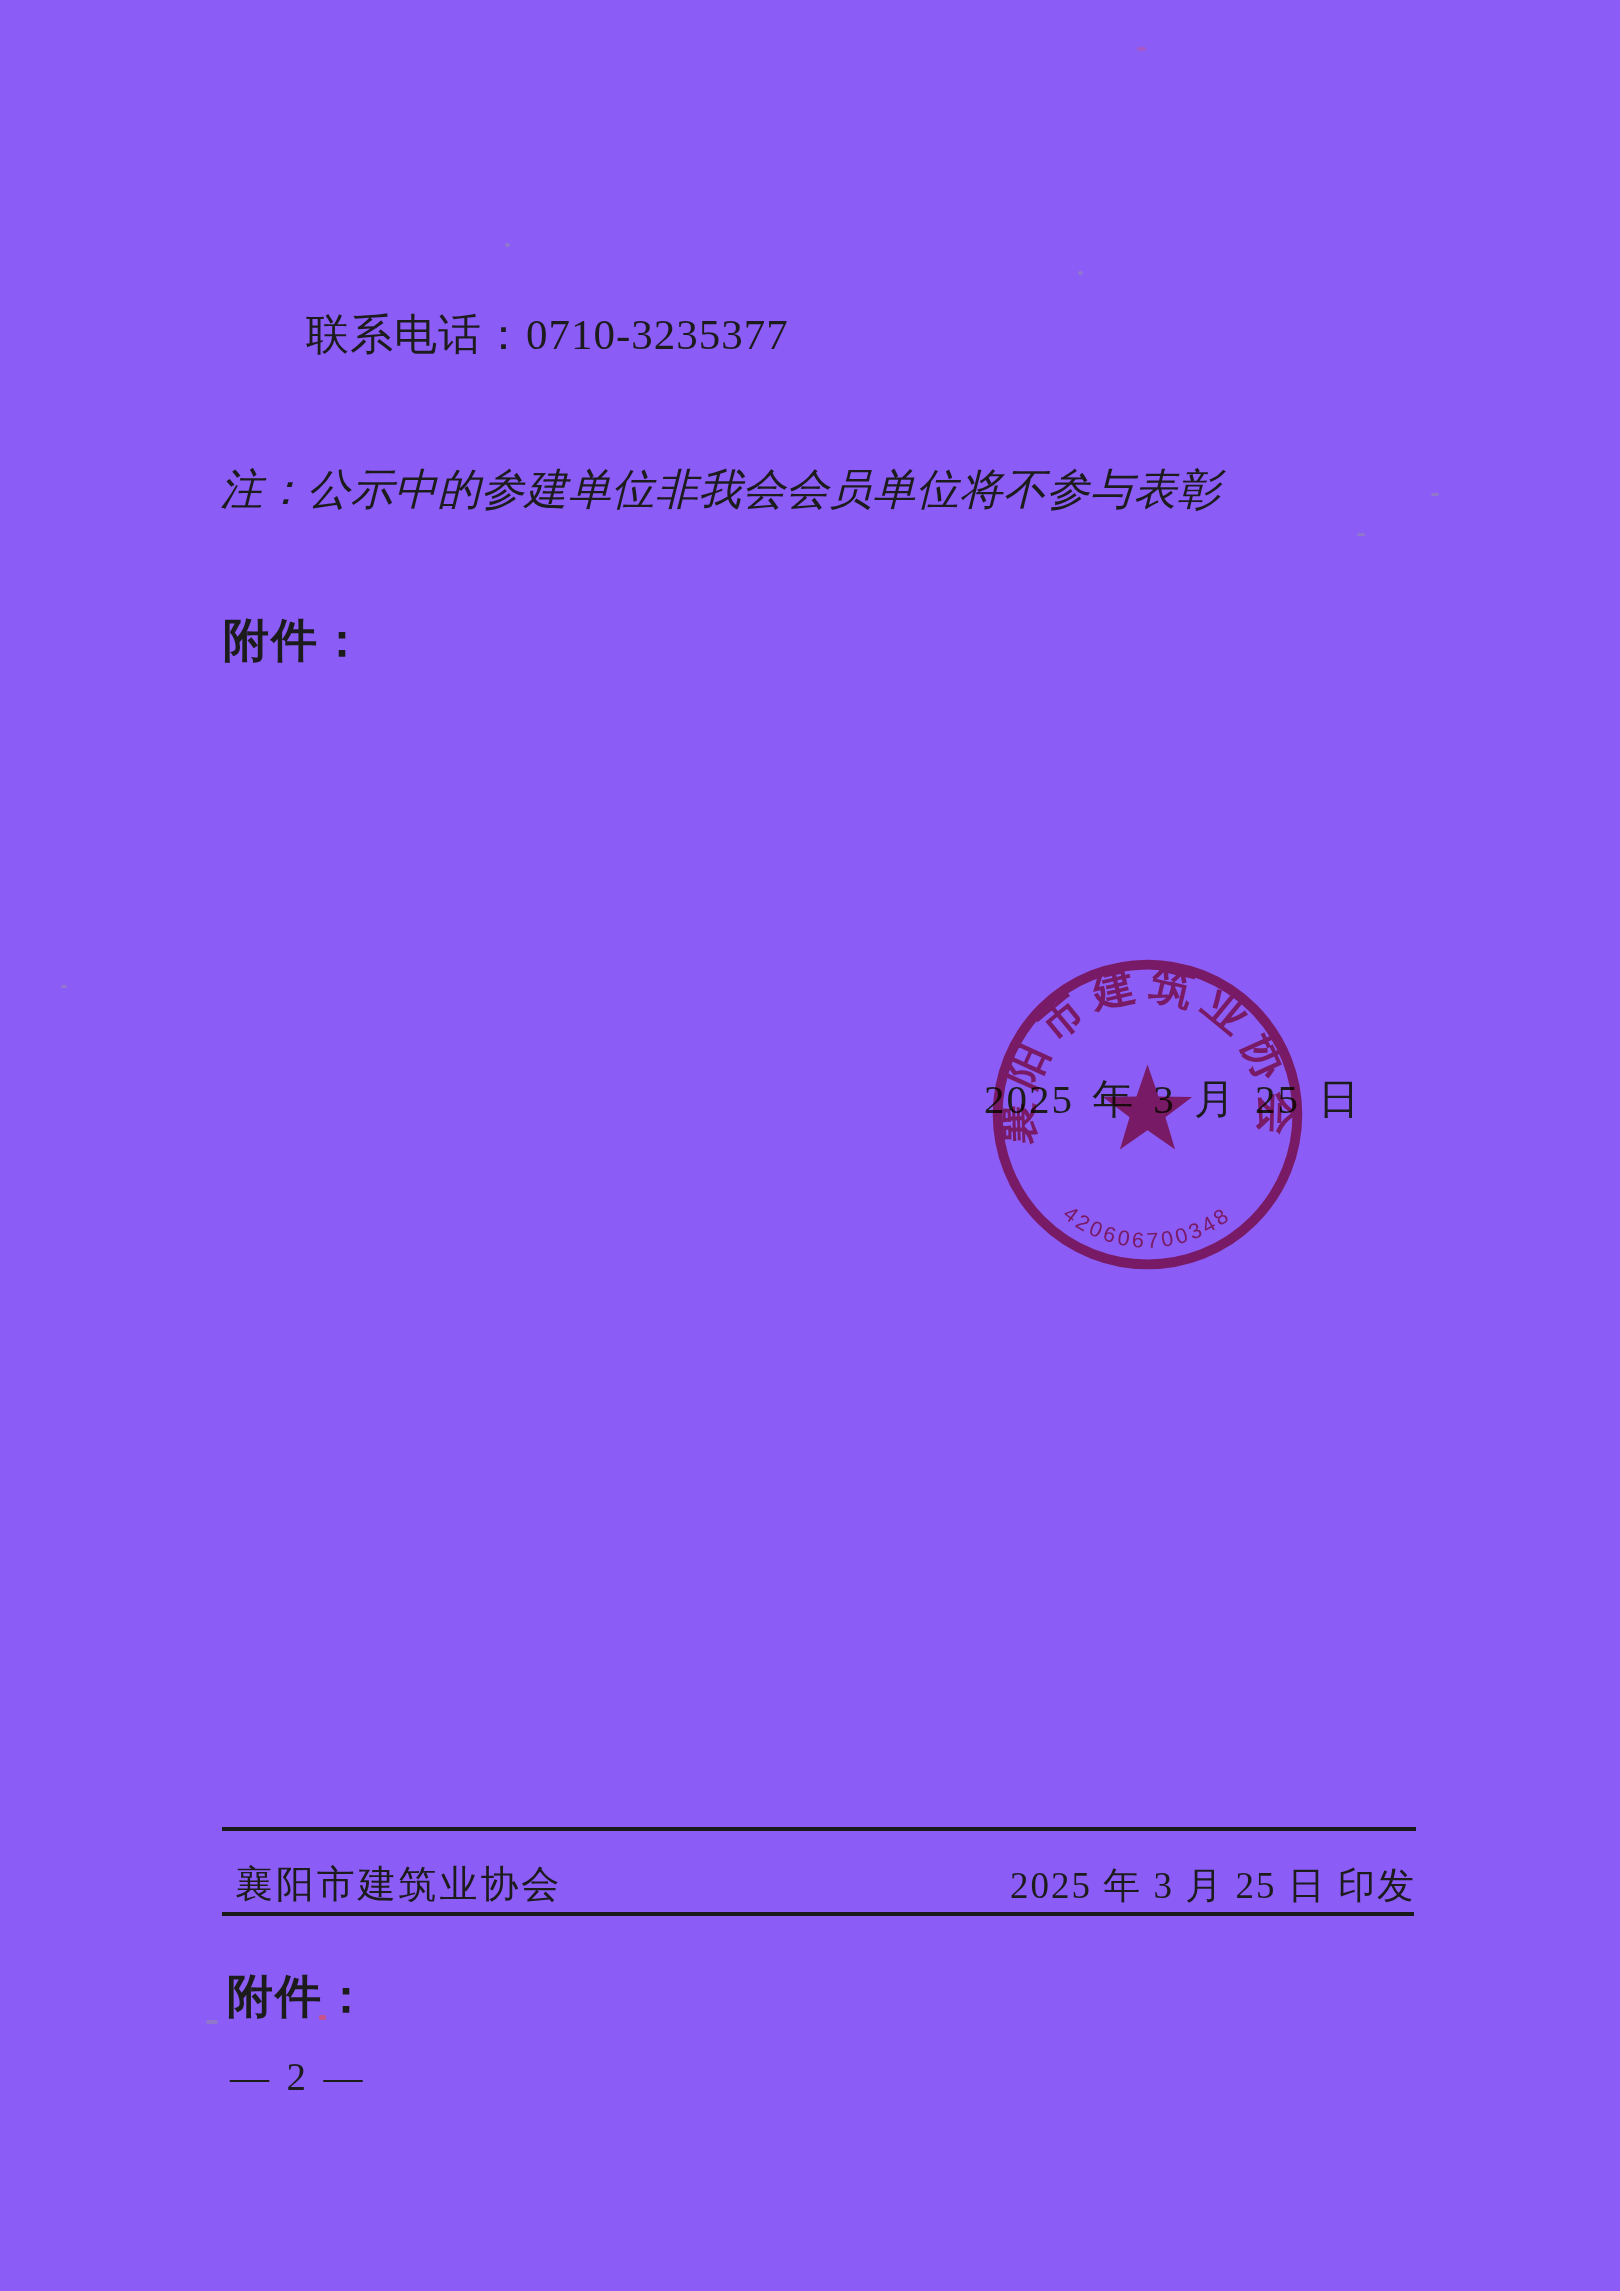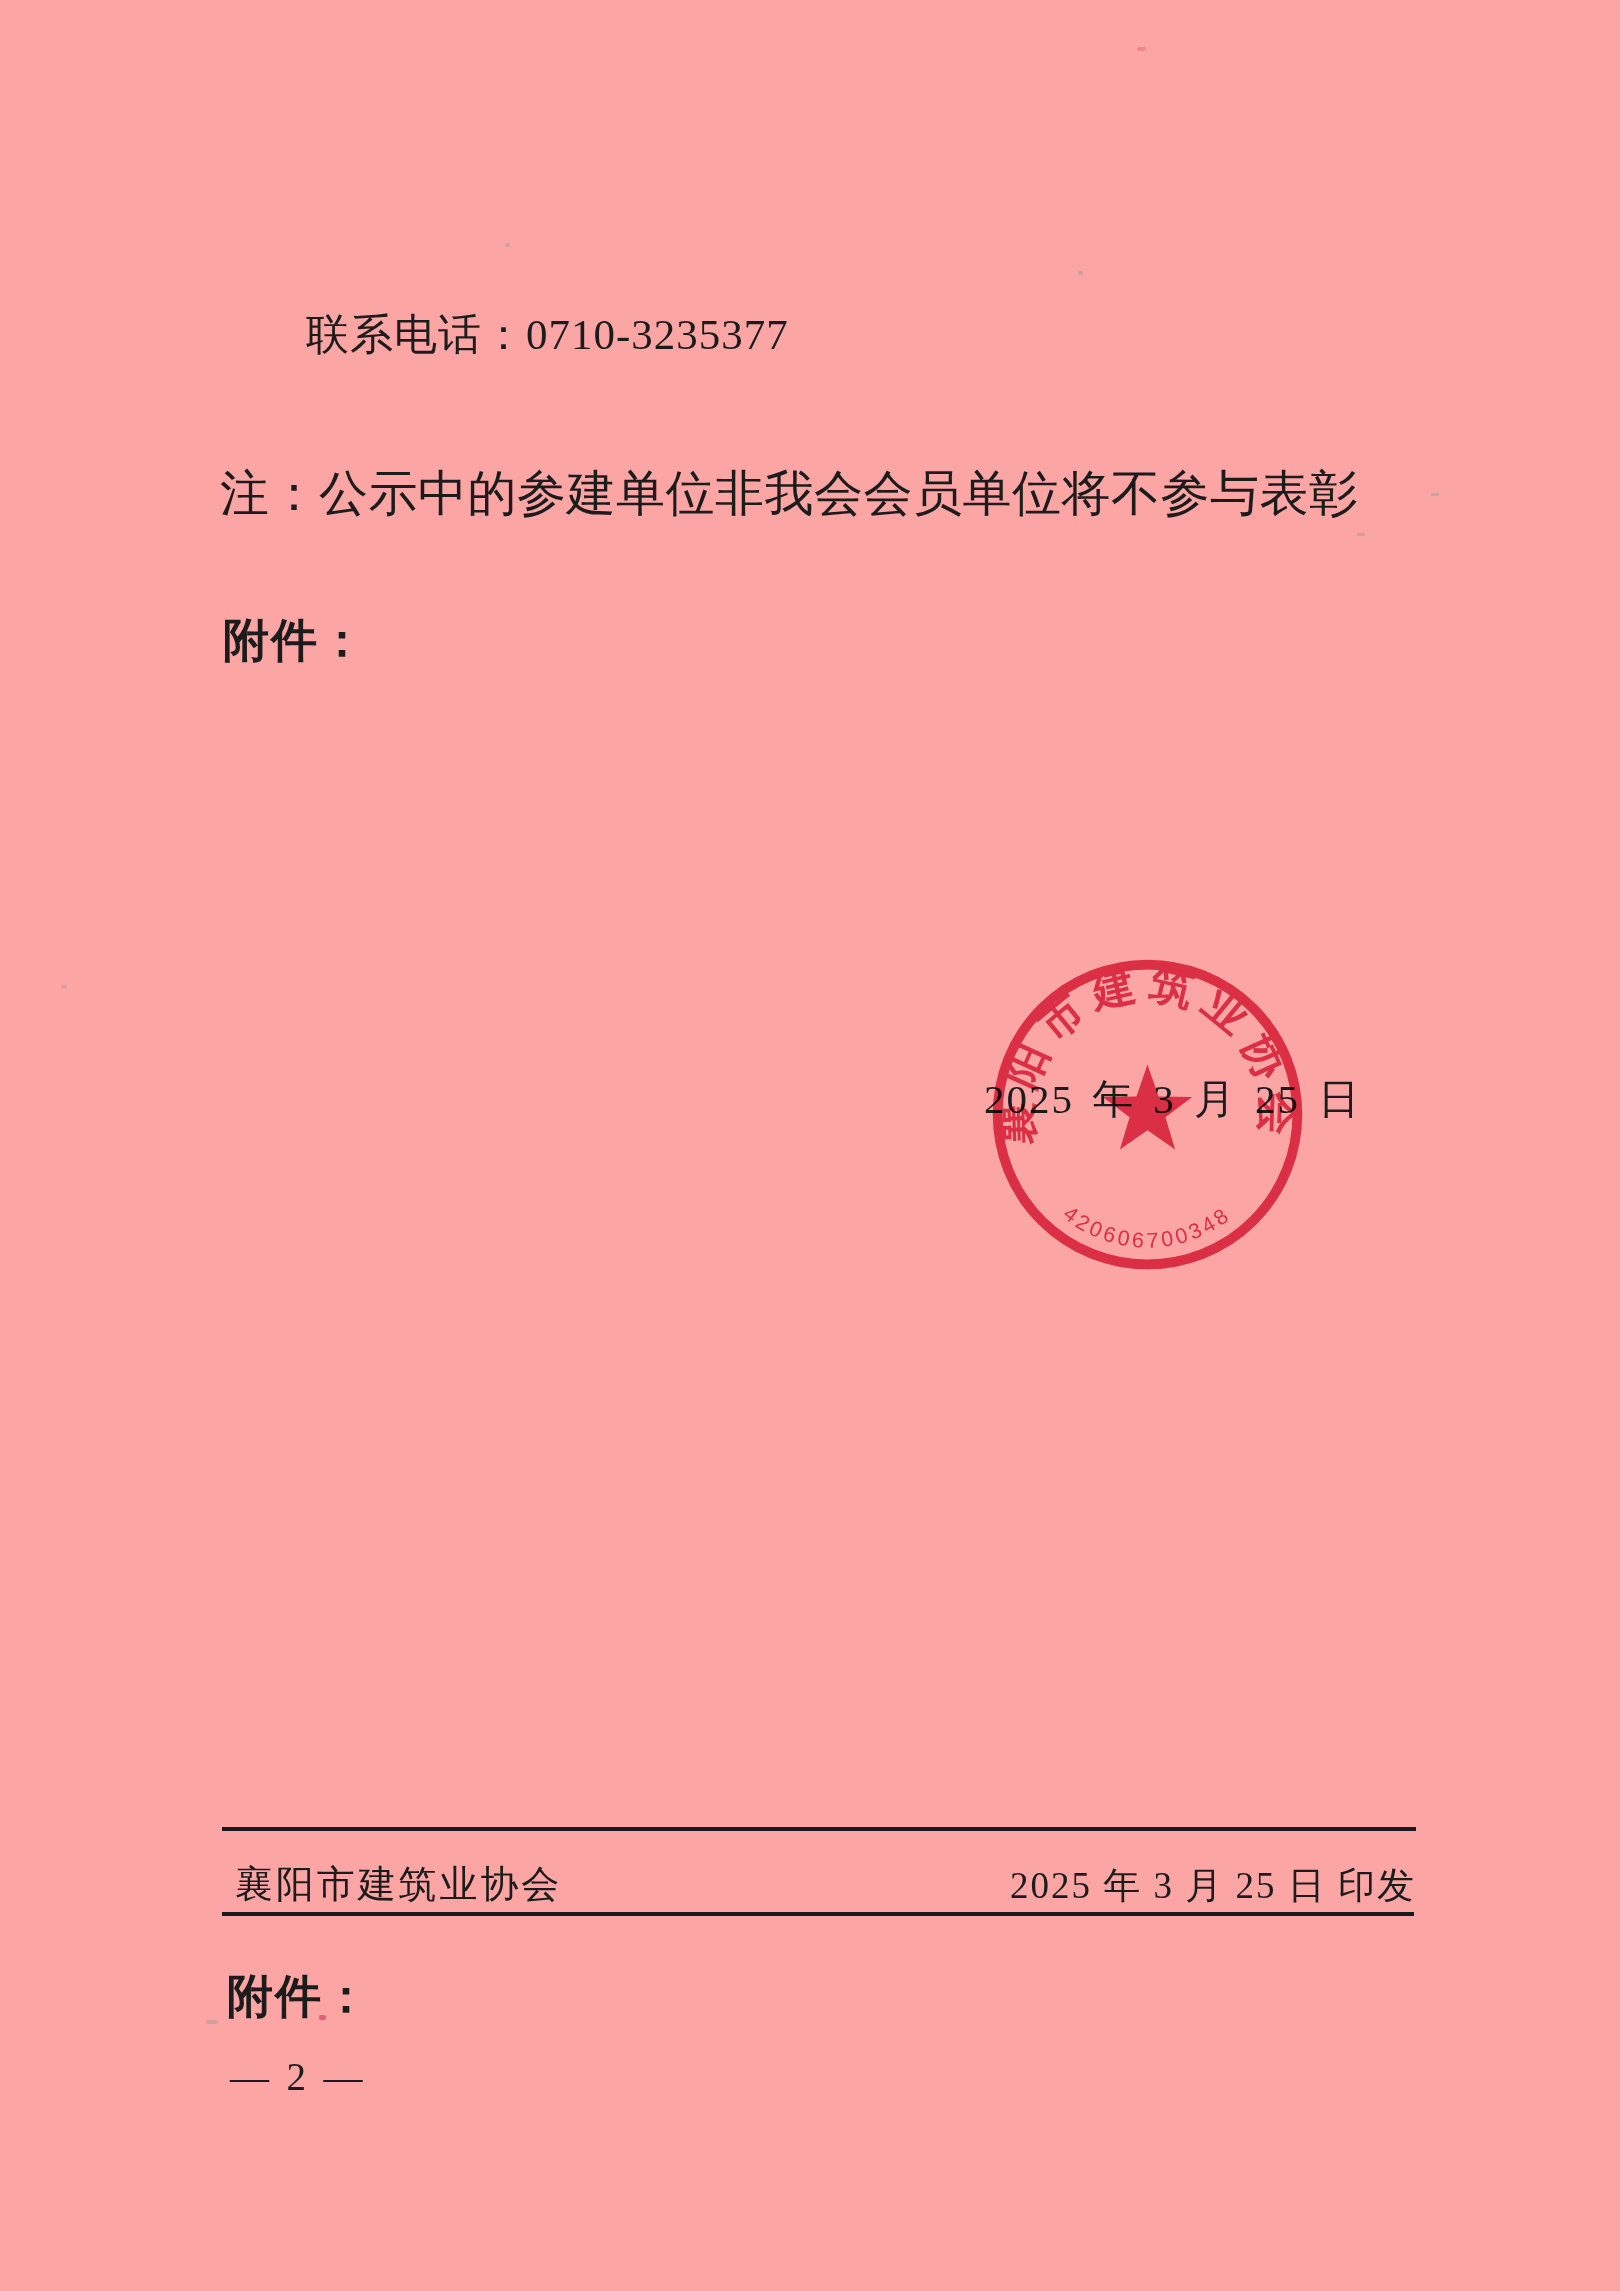--- a/index.html
+++ b/index.html
@@ -1,27 +1,27 @@
 <!DOCTYPE html>
 <html><head>
 <meta charset="utf-8">
 <style>
   html,body{margin:0;padding:0;background:#e8e8e8;}
   .page{
     position:relative;
     width:1620px;height:2292px;
     margin:0 auto;
-    background:#fca5a5;
+    background:#8b5cf6;
     overflow:hidden;
     font-family:"Liberation Serif","DejaVu Serif",serif;
     color:#1c1c1c;
   }
   .abs{position:absolute;white-space:nowrap;}
   .phone-line{left:306px;top:306px;font-size:43px;letter-spacing:1px;}
-  .note-line{left:220px;top:461px;font-size:49px;letter-spacing:0.5px;}
+  .note-line{left:220px;top:461px;font-size:43px;letter-spacing:0.5px;font-style:italic;}
   .attach-label{left:223px;top:610px;font-size:46px;font-weight:bold;
     font-family:"Liberation Sans","DejaVu Sans",sans-serif;letter-spacing:2px;}
   .attach-title{left:312px;top:688px;font-size:44px;letter-spacing:2.9px;}
   .date-line{left:984px;top:1072px;font-size:41px;word-spacing:5.9px;letter-spacing:2px;z-index:1;}
   .seal-wrap{left:981px;top:948px;width:333px;height:333px;z-index:2;
     mix-blend-mode:multiply;opacity:0.93;}
   .rule{background:#1a1a1a;height:3.9px;}
   .rule-top{left:222px;top:1827px;width:1194px;}
   .rule-bottom{left:222px;top:1912px;width:1192px;}
   .footer-org{left:235px;top:1859px;font-size:38px;font-weight:500;letter-spacing:2.9px;}

